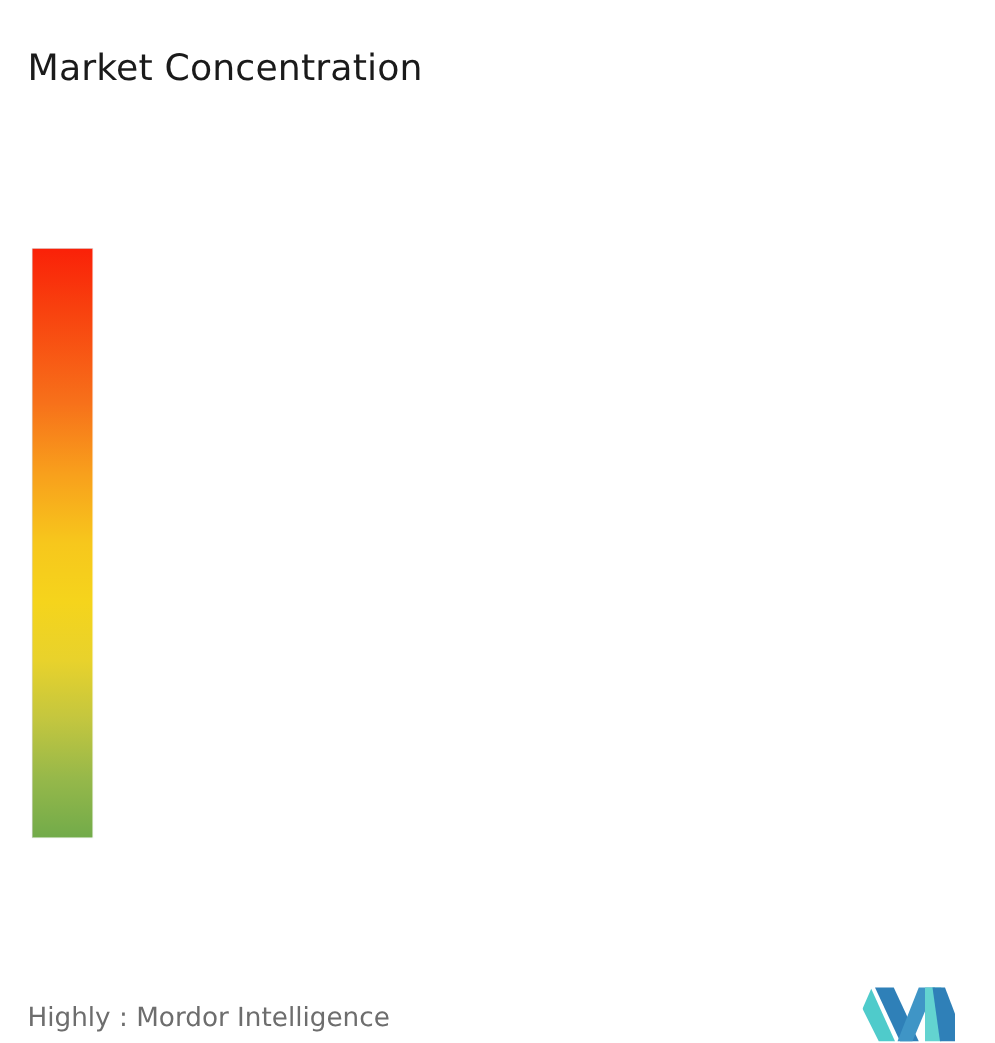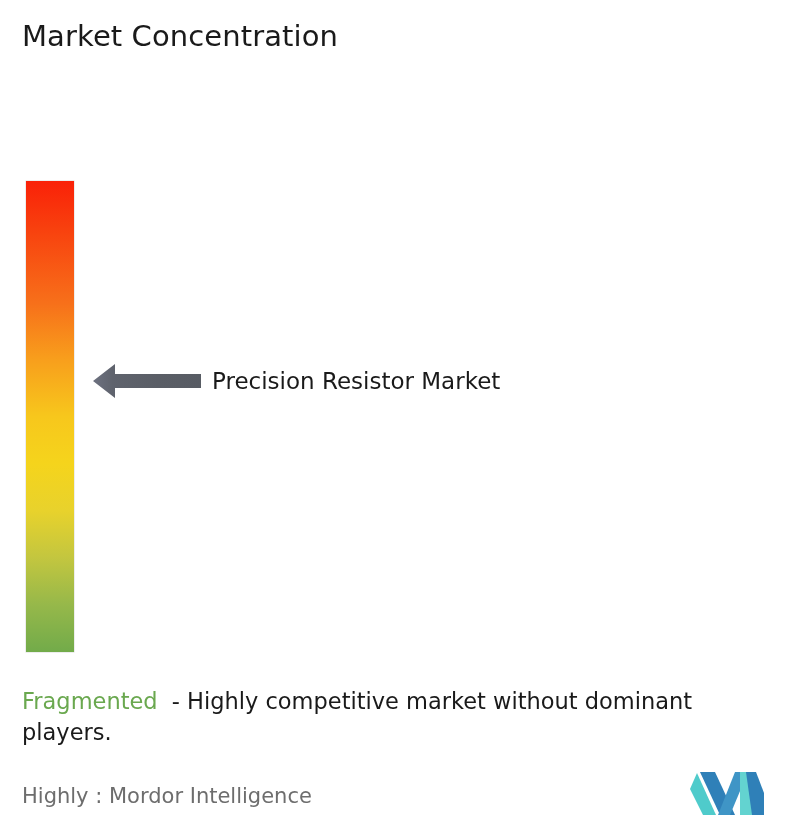--- a/index.html
+++ b/index.html
@@ -13,20 +13,21 @@
     height: 834px;
     position: relative;
     font-family: "DejaVu Sans", "Liberation Sans", sans-serif;
     overflow: hidden;
   }
 
   #infographic {
     position: absolute;
     inset: 0;
     background: #ffffff;
+    margin-top: 18px;
   }
 
   
   .page-title {
     position: absolute;
     left: 22px;
     top: 19px;
     font-size: 29px;
     line-height: 34px;
     color: #1a1a1a;
@@ -136,38 +137,21 @@
 </head>
 <body>
 
 <div id="infographic">
 
   <div class="page-title">Market Concentration</div>
 
 
   <div class="gradient-bar"></div>
 
-  <div class="pointer-row">
-    <svg class="pointer-arrow" viewBox="0 0 108 38">
-      <defs>
-        <linearGradient id="arrowGrad" x1="0" y1="0" x2="1" y2="0">
-          <stop offset="0%" stop-color="#6d7180"></stop>
-          <stop offset="18%" stop-color="#5f636d"></stop>
-          <stop offset="60%" stop-color="#5a5e66"></stop>
-          <stop offset="100%" stop-color="#585c64"></stop>
-        </linearGradient>
-      </defs>
-      <polygon points="0,19 22,2 22,12 108,12 108,26 22,26 22,36" fill="url(#arrowGrad)"></polygon>
-    </svg>
-    <span class="pointer-label">Precision Resistor Market</span>
-  </div>
 
-  <div class="legend-bottom">
-    <span class="legend-term-fragmented">Fragmented</span><span class="legend-gap"></span><span> - Highly competitive market without dominant players.</span>
-  </div>
 
   <div class="source-line">
     <span class="source-label">Highly :</span>
     <span class="source-value">Mordor Intelligence</span>
   </div>
 
   <svg class="brand-logo" viewBox="0 0 74 50">
 
     <polygon points="0,20 7,4 26,46 13,46" fill="#4fcbcb"></polygon>
 

